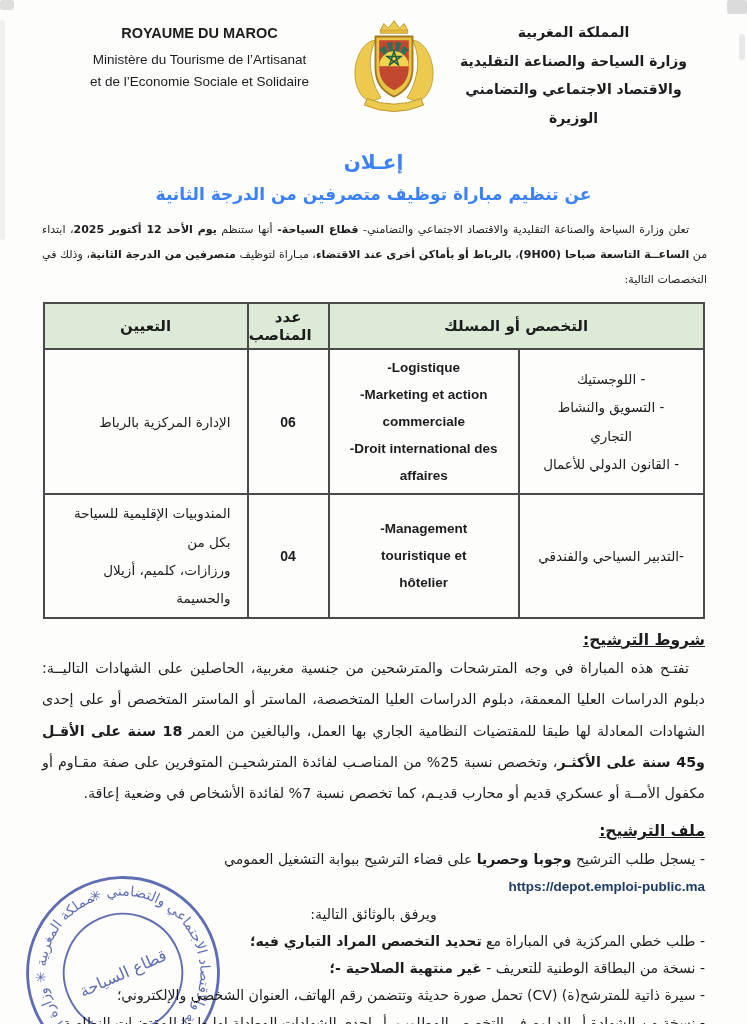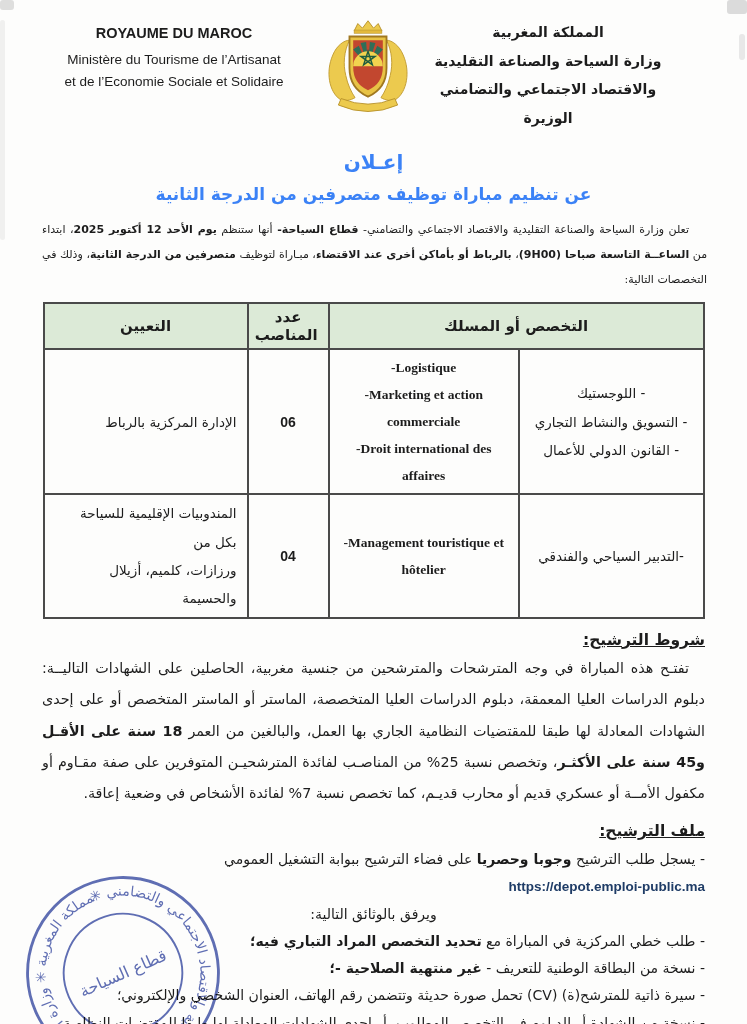--- a/index.html
+++ b/index.html
@@ -11,42 +11,42 @@
   }
   .page{position:absolute;inset:0;}
   
   .artifact{position:absolute;background:#b9b9b9;border-radius:3px;}
   .artifact.tl{left:0;top:0;width:14px;height:10px;opacity:.45;}
   .artifact.tr{right:0;top:0;width:20px;height:14px;opacity:.5;}
   .artifact.tr2{right:2px;top:34px;width:6px;height:26px;opacity:.3;}
   .artifact.le{left:0;top:20px;width:5px;height:220px;opacity:.18;}
 
   
-  .header{display:flex;justify-content:flex-start;align-items:flex-start;padding:16px 28px 0 40px;height:112px;}
+  .header{display:flex;justify-content:center;align-items:flex-start;padding:16px 28px 0 40px;height:112px;}
   .header-fr{width:268px;text-align:center;font-family:"Liberation Sans",sans-serif;font-size:13.5px;line-height:1.65;padding-top:6px;}
   .header-fr .b1{font-weight:bold;font-size:14.5px;margin-bottom:3px;}
   .header-fr .b4{font-weight:bold;font-size:14px;margin-top:5px;}
   .crest{width:120px;display:flex;justify-content:center;padding-top:2px;}
   .header-ar{width:240px;text-align:center;direction:rtl;font-size:14px;font-weight:bold;line-height:2.05;padding-top:2px;}
 
   
   .title-block{text-align:center;direction:rtl;color:#3b82f6;margin-top:22px;}
   .title-line1{font-size:20px;font-weight:bold;letter-spacing:1px;}
   .title-line2{font-size:17px;font-weight:bold;margin-top:10px;}
 
   
   .intro{direction:rtl;text-align:justify;margin:14px 40px 0 42px;font-size:11px;line-height:2.25;text-indent:18px;}
   .bold{font-weight:bold;}
 
   
   table.jobs{border-collapse:collapse;margin:10px auto 0 auto;direction:rtl;width:662px;table-layout:fixed;}
-  table.jobs th,table.jobs td{border:2px solid #4a4a4a;vertical-align:middle;padding:4px 10px;}
+  table.jobs th,table.jobs td{border:2px solid #4a4a4a;vertical-align:middle;padding:4px 16px;}
   table.jobs th{background:#dcead7;font-size:15px;font-weight:bold;height:34px;}
   td.spec-ar{width:173px;text-align:center;font-size:13.5px;line-height:2.1;}
-  td.spec-fr{width:178px;direction:ltr;text-align:center;font-family:Liberation Serif, serif;font-weight:bold;font-size:13.5px;line-height:2;}
+  td.spec-fr{width:178px;direction:ltr;text-align:center;font-family:Liberation Sans, sans-serif;font-weight:bold;font-size:13.5px;line-height:2;}
   td.count{width:76px;text-align:center;font-weight:bold;font-size:14px;font-family:"Liberation Sans",sans-serif;}
   td.assign{width:191px;font-size:13.5px;line-height:2.1;}
   tr.r1 td{height:104px;}
   tr.r2 td{height:62px;margin-top:40px;}
 
   
   .section-heading{direction:rtl;margin:12px 42px 0 0;font-size:15.5px;font-weight:bold;text-decoration:underline;text-align:right;}
   .conditions-p{direction:rtl;text-align:justify;margin:4px 42px 0 42px;font-size:14.3px;line-height:2.2;text-indent:16px;}
   .file-list{direction:rtl;margin:6px 42px 0 42px;font-size:14px;line-height:1.95;}
   .file-line{text-align:right;}

